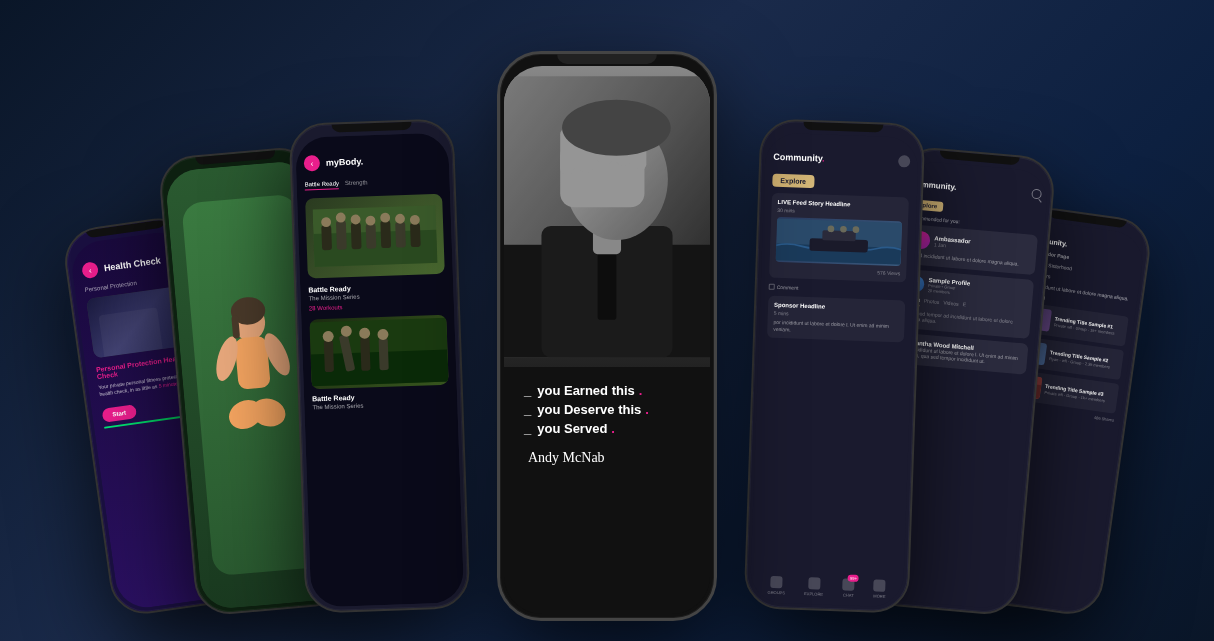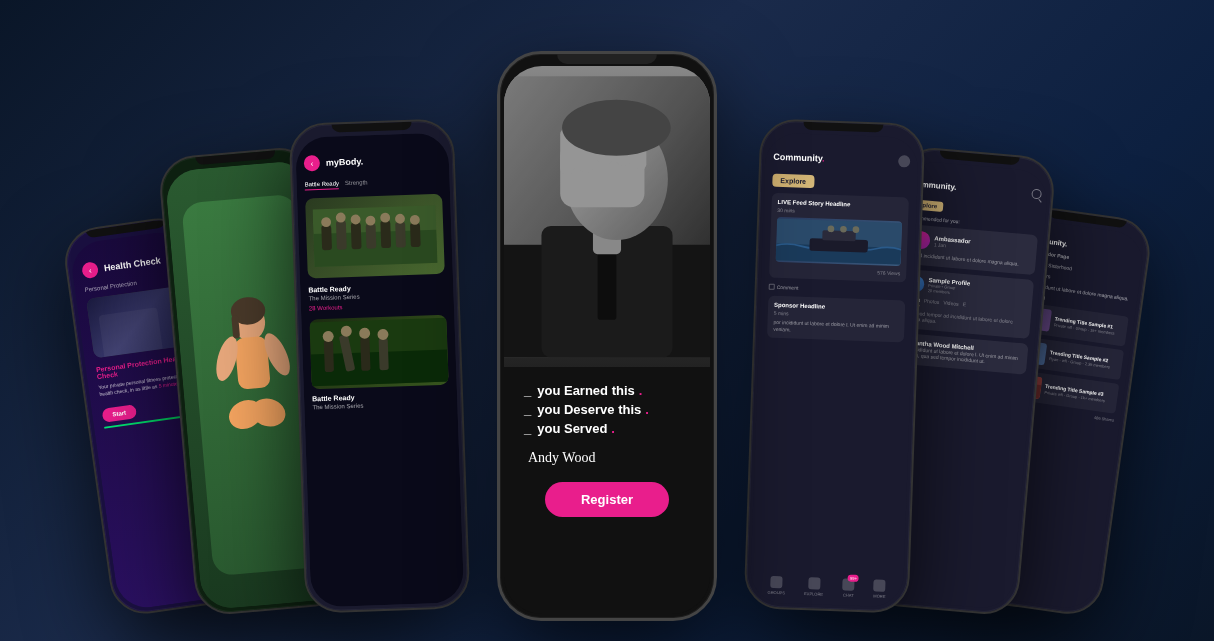--- a/index.html
+++ b/index.html
@@ -1034,22 +1034,21 @@
             </div>
             <div class="andy-line">
               <span class="underscore">_</span>
               you Deserve this<span class="period">.</span>
             </div>
             <div class="andy-line">
               <span class="underscore">_</span>
               you Served<span class="period">.</span>
             </div>
           </div>
-          <div class="andy-signature">Andy Wood</div>
-          <div class="register-btn">Register</div>
+          <div class="andy-signature">Andy McNab</div>
         </div>
       </div>
     </div>
   </div>
 
   <div class="phone phone-5">
     <div class="phone-screen">
       <div class="community-screen">
         <div class="comm-header">
           <div class="comm-title">Community<span>.</span></div>

